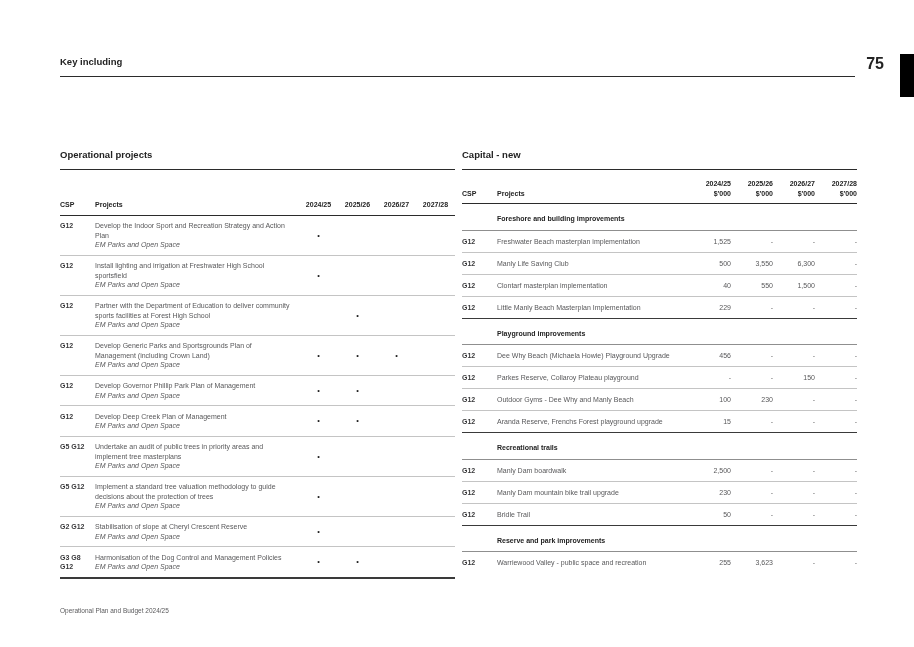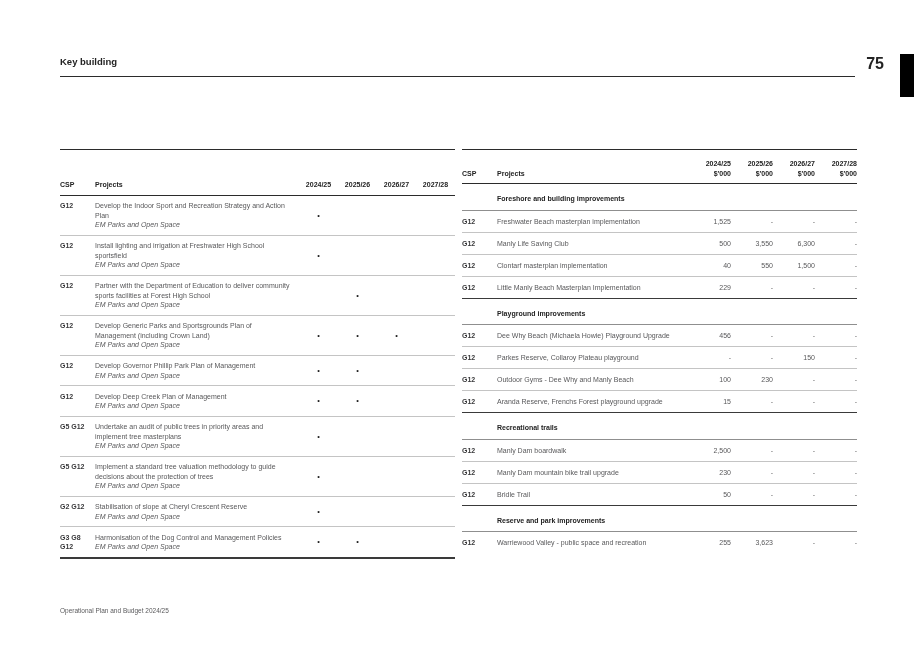--- a/index.html
+++ b/index.html
@@ -59,26 +59,27 @@
   .cap-table td.proj{padding-right:8px;color:#58585a;}
   .cap-table td.num{text-align:right;vertical-align:middle;color:#58585a;}
   .cap-table tr.section td{border-bottom:1px solid #8f8f8f;padding:10px 0 6px;}
   .cap-table td.section-name{font-weight:bold;color:#232323;}
   .cap-table tr.endsec td{border-bottom:1.7px solid #3a3a3a;}
   .cap-table tr.norule td{border-bottom:none;}
 </style>
 </head>
 <body>
 
-<div class="page-header-title">Key building</div>
+<div class="page-header-title">Key including</div>
 <div class="top-rule"></div>
 <div class="page-number">75</div>
 <div class="side-tab"></div>
 
 <div class="col col-left">
+  <h2 class="section-title">Operational projects</h2>
   <hr class="title-rule">
   <table class="op-table">
     <colgroup>
       <col class="c-csp">
         <col>
         <col class="c-yr">
         <col class="c-yr">
         <col class="c-yr">
         <col class="c-yr">
     </colgroup>
@@ -201,20 +202,21 @@
         <td class="dot">•</td>
         <td class="dot">•</td>
         <td class="dot"></td>
         <td class="dot"></td>
       </tr>
     </tbody>
   </table>
 </div>
 
 <div class="col col-right">
+  <h2 class="section-title">Capital - new</h2>
   <hr class="title-rule">
   <table class="cap-table">
     <colgroup>
       <col class="c-csp">
         <col>
         <col class="c-num">
         <col class="c-num">
         <col class="c-num">
         <col class="c-num">
     </colgroup>

